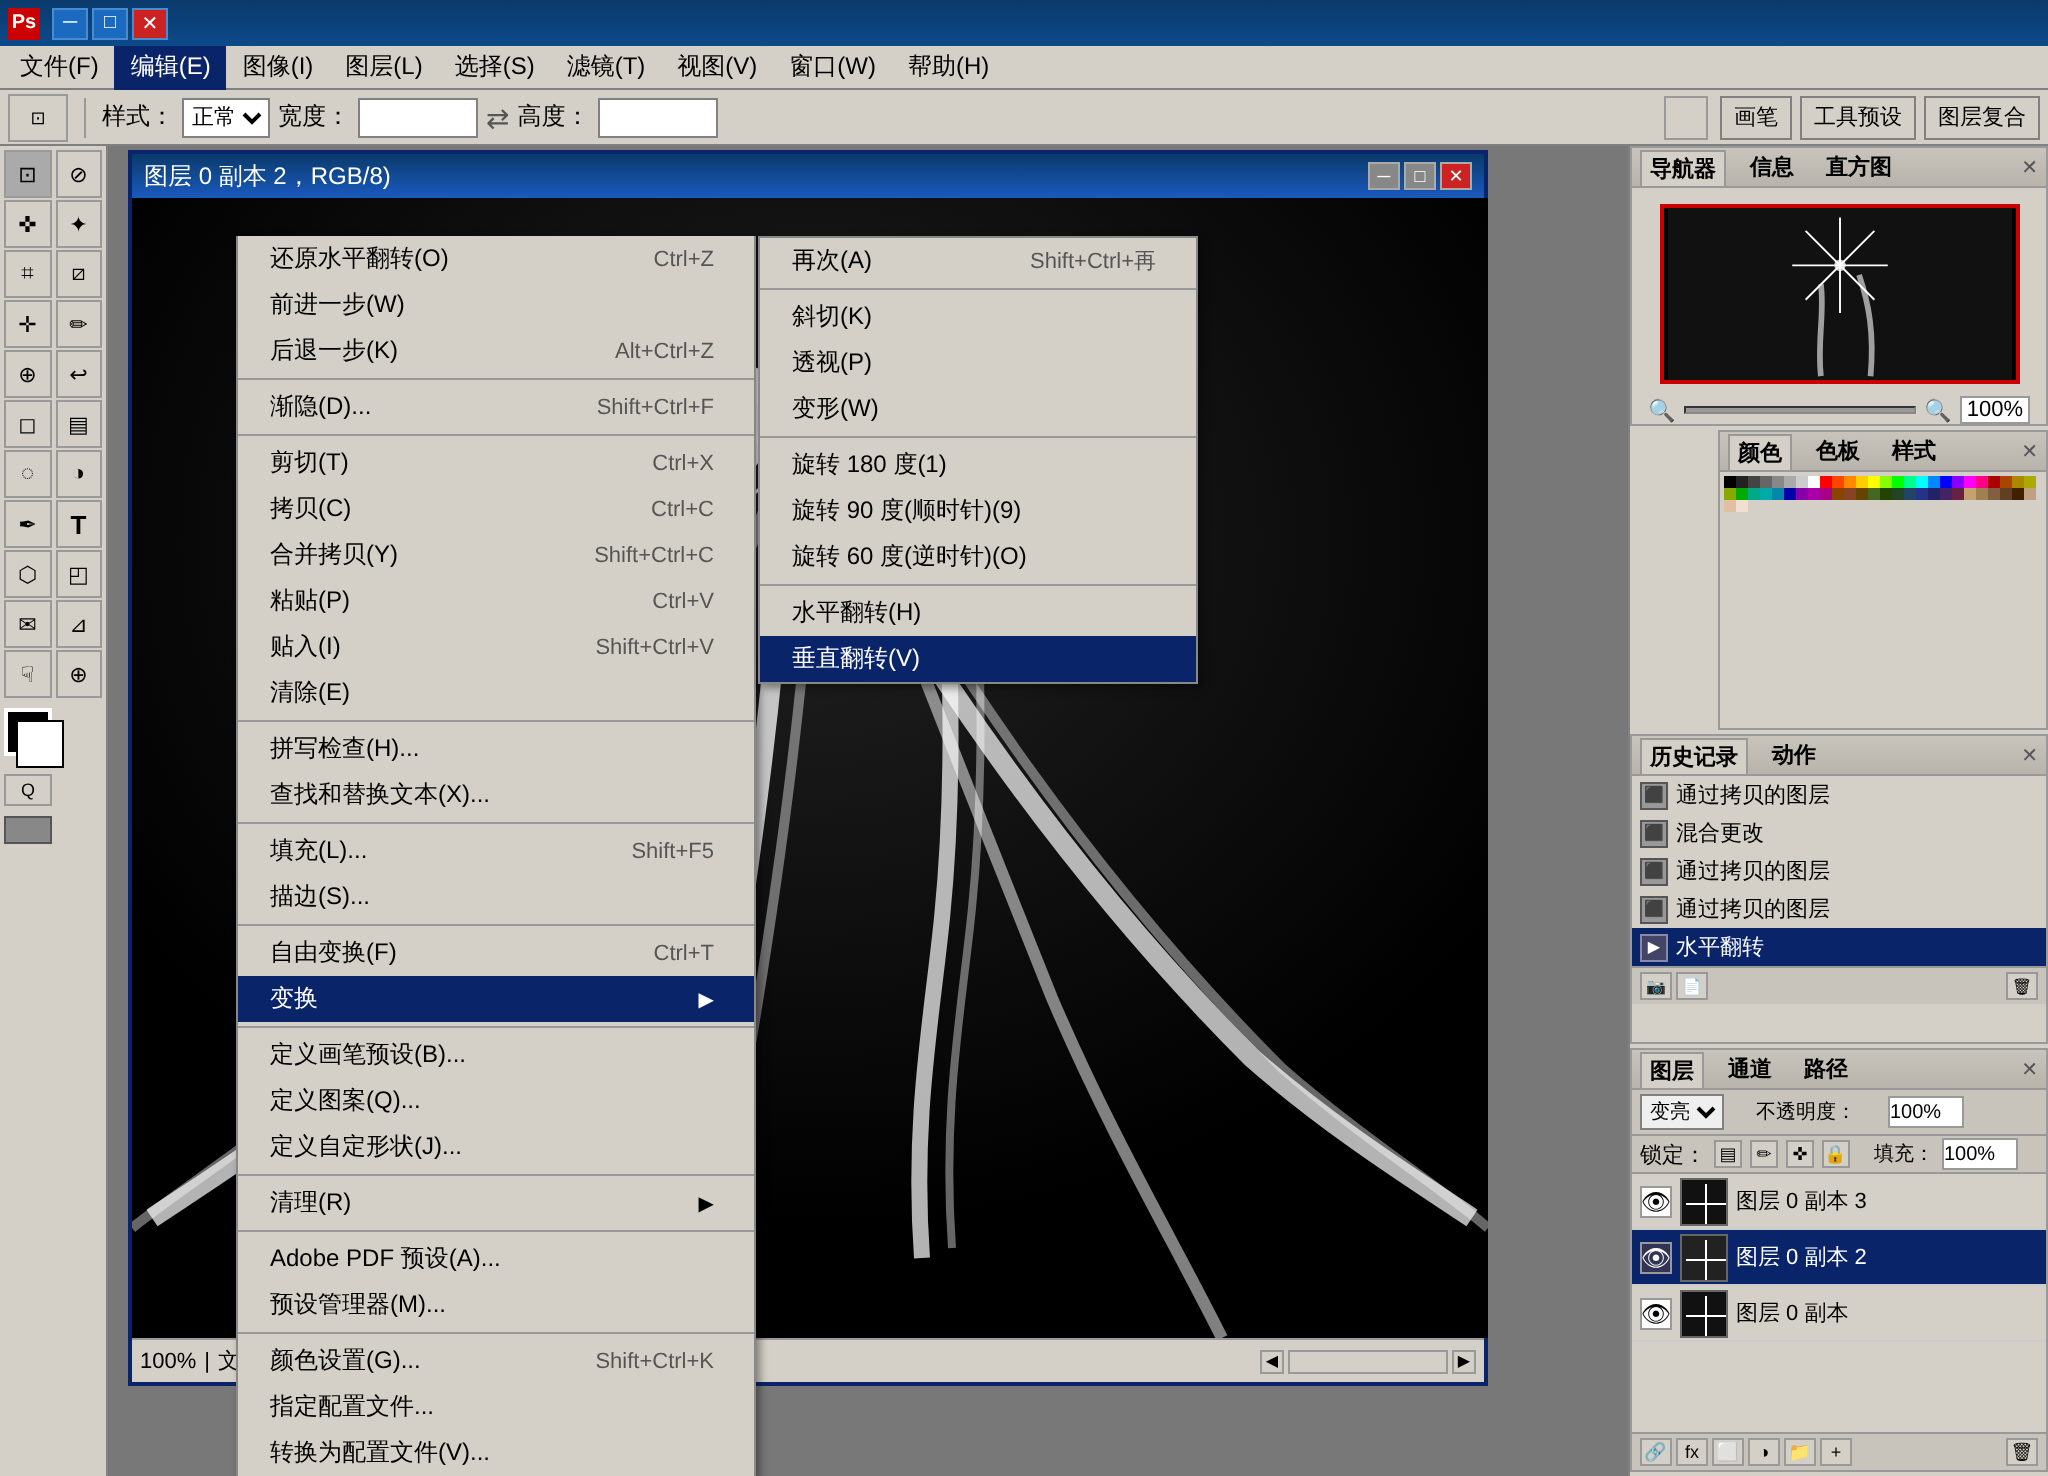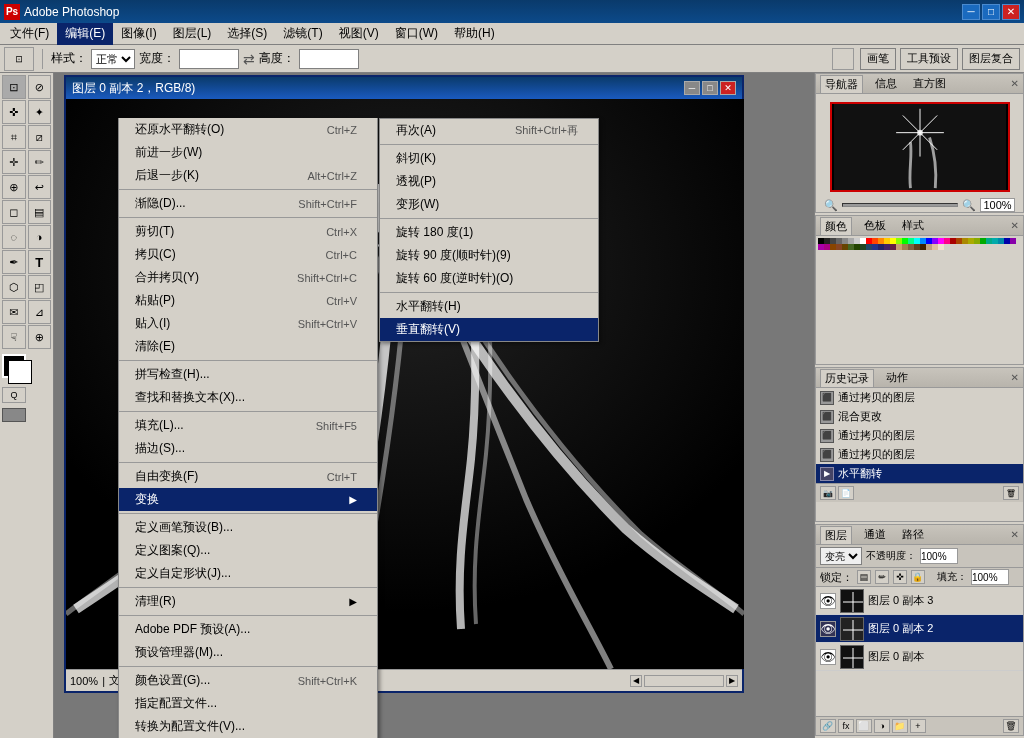--- a/index.html
+++ b/index.html
@@ -230,20 +230,21 @@
       display: flex;
       align-items: center;
       padding: 0 4px;
       font-size: 11px;
       border-bottom: 1px solid #999;
       gap: 8px;
     }
     .panel-tab {
       cursor: pointer;
       padding: 1px 4px;
+      font-weight: bold;
     }
     .panel-tab.active {
       background: #d4d0c8;
       border: 1px solid #999;
       border-bottom: none;
     }
     .panel-content {
       padding: 4px;
     }
     .panel-close {
@@ -278,20 +279,21 @@
       font-size: 11px;
       width: 35px;
       text-align: center;
       border: 1px solid #999;
       background: white;
     }
 
     
     #colors-panel {
       height: 150px;
+      margin-left: 44px;
     }
     .color-swatch {
       width: 6px;
       height: 6px;
       display: inline-block;
     }
 
     
     #history-panel {
       height: 155px;
@@ -321,21 +323,21 @@
 
     
     #layers-panel {
       flex: 1;
       min-height: 160px;
     }
     .layers-toolbar {
       display: flex;
       align-items: center;
       padding: 2px 4px;
-      gap: 4px;
+      gap: 16px;
       background: #c8c4bc;
       border-bottom: 1px solid #999;
     }
     .layers-select {
       height: 18px;
       font-size: 10px;
       border: 1px solid #808080;
     }
     .layer-row {
       display: flex;
@@ -423,21 +425,20 @@
       z-index: 101;
       min-width: 220px;
       box-shadow: 2px 2px 4px rgba(0,0,0,0.4);
     }
   </style>
 </head>
 <body>
 
 <div id="title-bar">
   <div id="title-icon">Ps</div>
-  <span id="title-text">Adobe Photoshop</span>
   <div class="win-btn">─</div>
   <div class="win-btn">□</div>
   <div class="win-btn win-btn-close">✕</div>
 </div>
 
 <div id="menu-bar">
   <div class="menu-item">文件(F)</div>
   <div class="menu-item active">编辑(E)</div>
   <div class="menu-item">图像(I)</div>
   <div class="menu-item">图层(L)</div>

